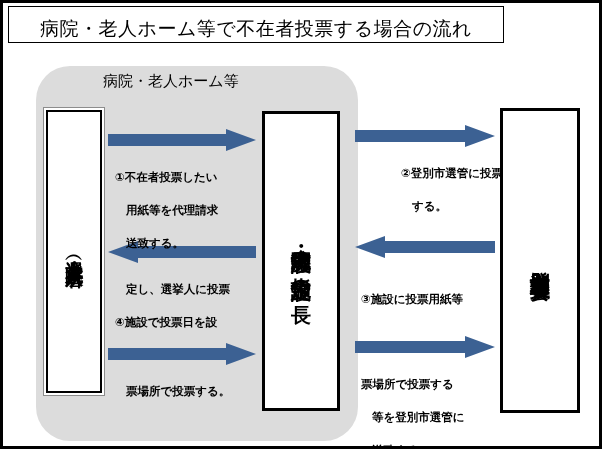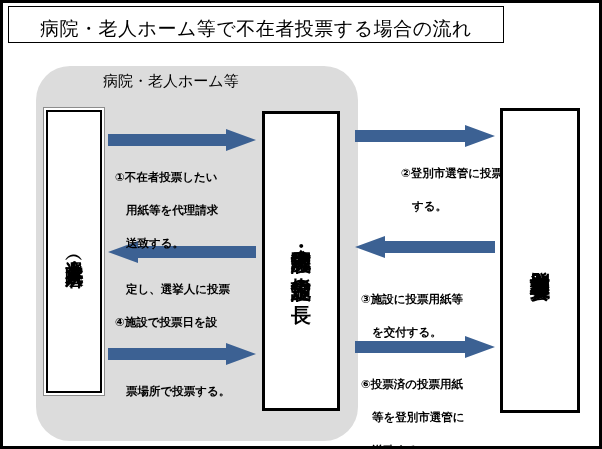--- a/index.html
+++ b/index.html
@@ -207,31 +207,30 @@
     <span class="ln indent">送致する。</span>
   </div>
 
   <div class="caption" style="left:358px; top:146px; width:140px;margin-left:40px;">
     <span class="ln">②登別市選管に投票</span>
     <span class="ln indent">する。</span>
   </div>
 
   <div class="caption" style="left:358px; top:272px; width:140px;">
     <span class="ln">③施設に投票用紙等</span>
-    <span class="ln indent">を交付する。</span>
   </div>
 
   <div class="caption" style="left:112px; top:262px; width:142px;">
     <span class="ln indent">定し、選挙人に投票</span>
     <span class="ln">④施設で投票日を設</span>
   </div>
 
   <div class="caption" style="left:112px; top:364px; width:142px;">
     <span class="ln indent">票場所で投票する。</span>
   </div>
 
   <div class="caption" style="left:358px; top:357px; width:140px;">
-    <span class="ln">⑥投票済の投票用紙</span>
+    <span class="ln">票場所で投票する</span>
     <span class="ln indent">等を登別市選管に</span>
     <span class="ln indent">送致する。</span>
   </div>
 
 </div>
 
 </body></html>

